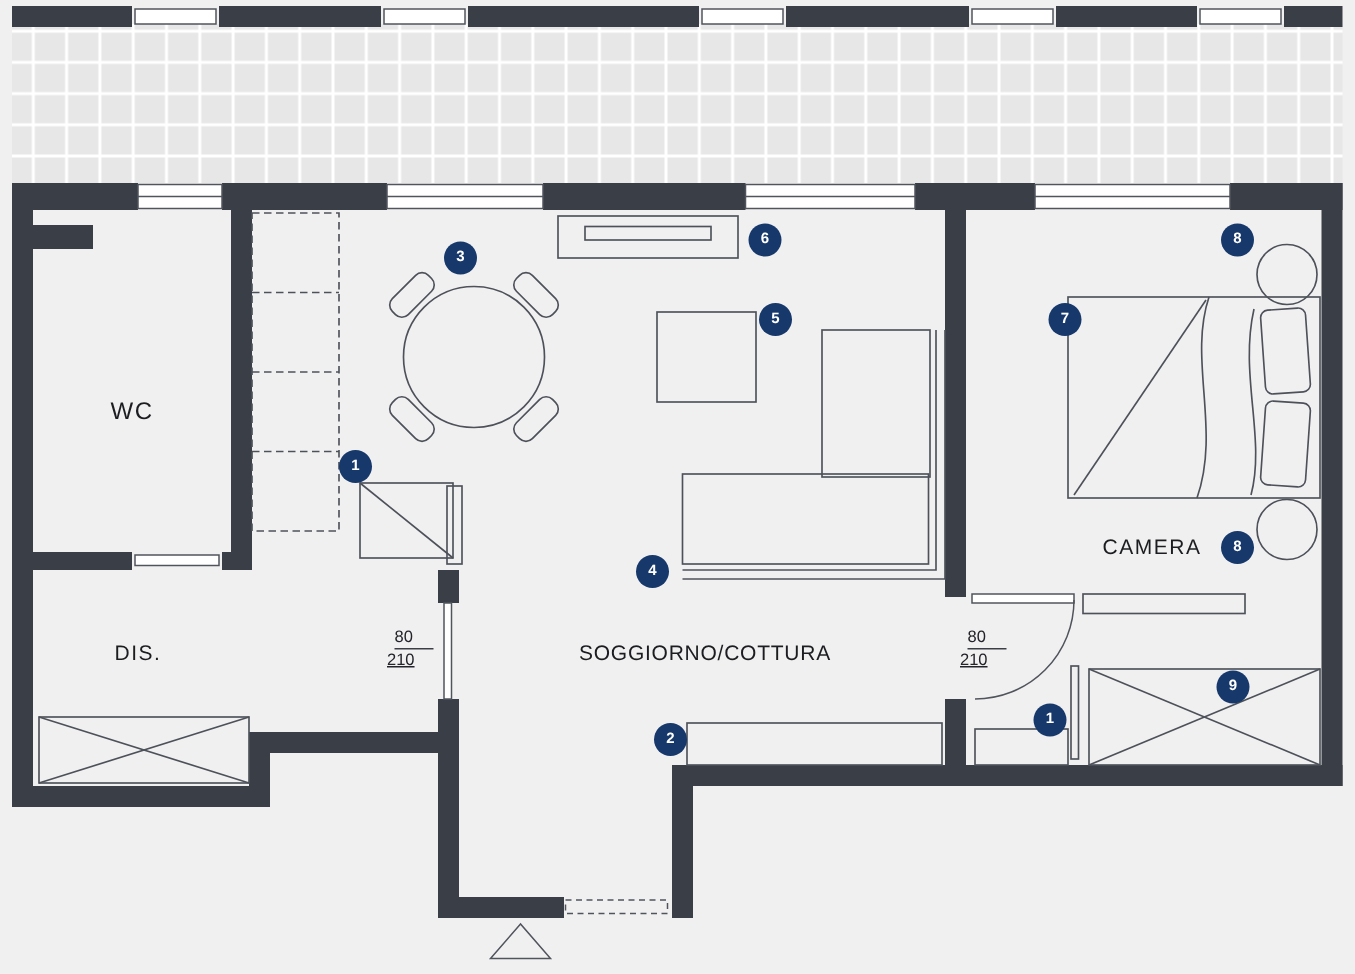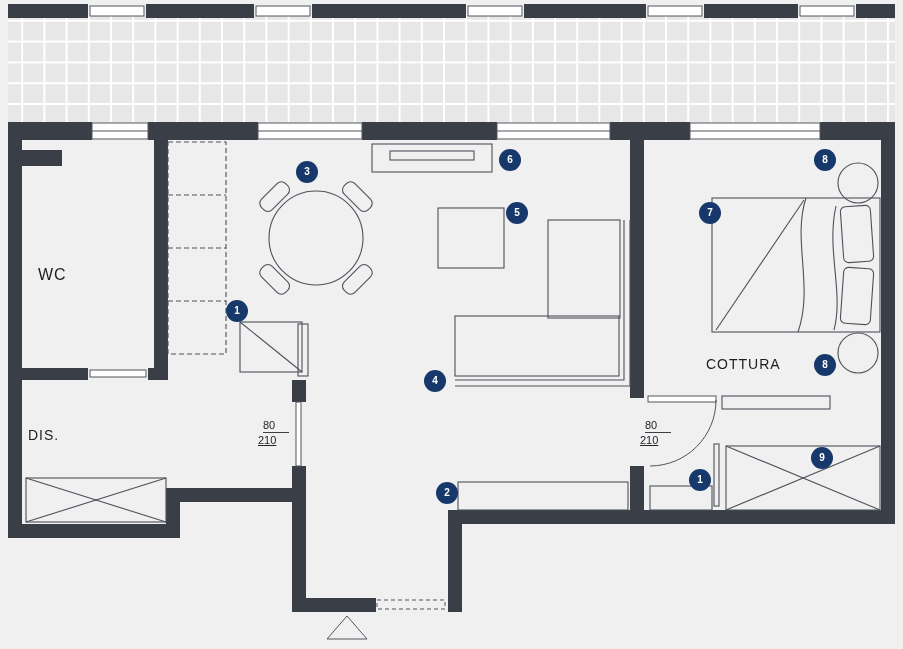--- a/index.html
+++ b/index.html
@@ -2,25 +2,25 @@
 <html><head>
 <meta charset="utf-8">
 <style>
   html,body{margin:0;padding:0;background:#f1f0f1;}
   .plan{
     position:relative;width:903px;height:649px;background:#f1f0f1;
     overflow:hidden;font-family:"Liberation Sans",sans-serif;
   }
   .plan svg{position:absolute;left:0;top:0;}
   .room-label{
-    position:absolute;text-align:left;color:#1c1d20;
+    position:absolute;text-align:center;color:#1c1d20;
     font-family:"Liberation Sans",sans-serif;letter-spacing:1px;
   }
   .lbl-wc{left:38px;top:266px;width:100px;font-size:16px;}
-  .lbl-dis{left:28px;top:427px;width:100px;font-size:14px;}
+  .lbl-dis{left:42px;top:427px;width:100px;font-size:14px;}
   .lbl-sogg{left:340px;top:427px;width:260px;font-size:14px;letter-spacing:.5px;}
   .lbl-cam{left:706px;top:356px;width:124px;font-size:14px;}
   .marker{
     position:absolute;width:22px;height:22px;border-radius:50%;
     background:#16386b;color:#ffffff;font-size:10px;font-weight:bold;
     display:flex;align-items:center;justify-content:center;line-height:1;
   }
   .door-dim{
     position:absolute;width:36px;text-align:left;
     font-size:11px;color:#23242a;
@@ -204,21 +204,22 @@
       <g>
         <rect x="26" y="478" width="140" height="44"></rect>
         <line x1="26" y1="522" x2="166" y2="478"></line>
         <line x1="26" y1="478" x2="166" y2="522"></line>
       </g>
     </g>
   </svg>
 
   <div class="room-label lbl-wc">WC</div>
   <div class="room-label lbl-dis">DIS.</div>
-  <div class="room-label lbl-cam">COTTURA</div>
+  <div class="room-label lbl-sogg">SOGGIORNO/COTTURA</div>
+  <div class="room-label lbl-cam">CAMERA</div>
 
   <div class="door-dim" style="left:258px;top:419px">
     <div class="dim-top">80</div>
     <div class="dim-bottom">210</div>
   </div>
   <div class="door-dim" style="left:640px;top:419px">
     <div class="dim-top">80</div>
     <div class="dim-bottom">210</div>
   </div>
 

